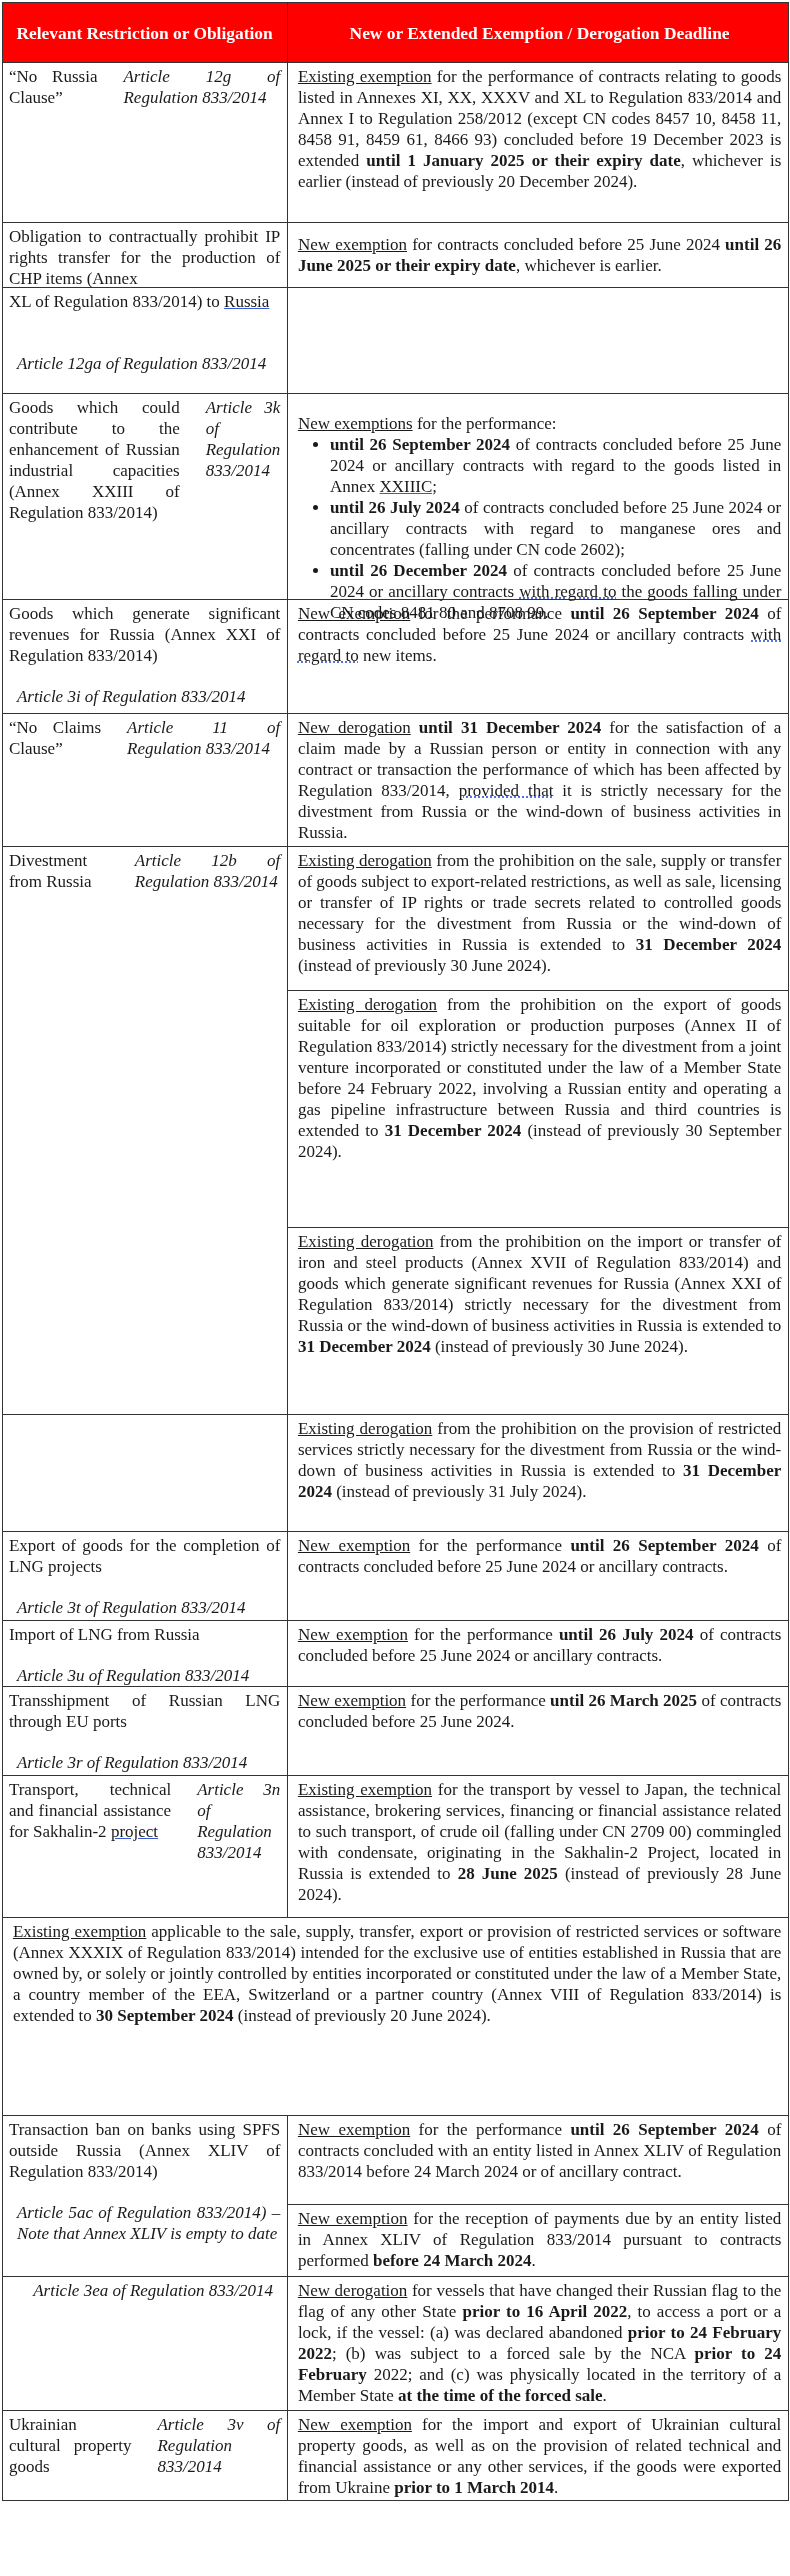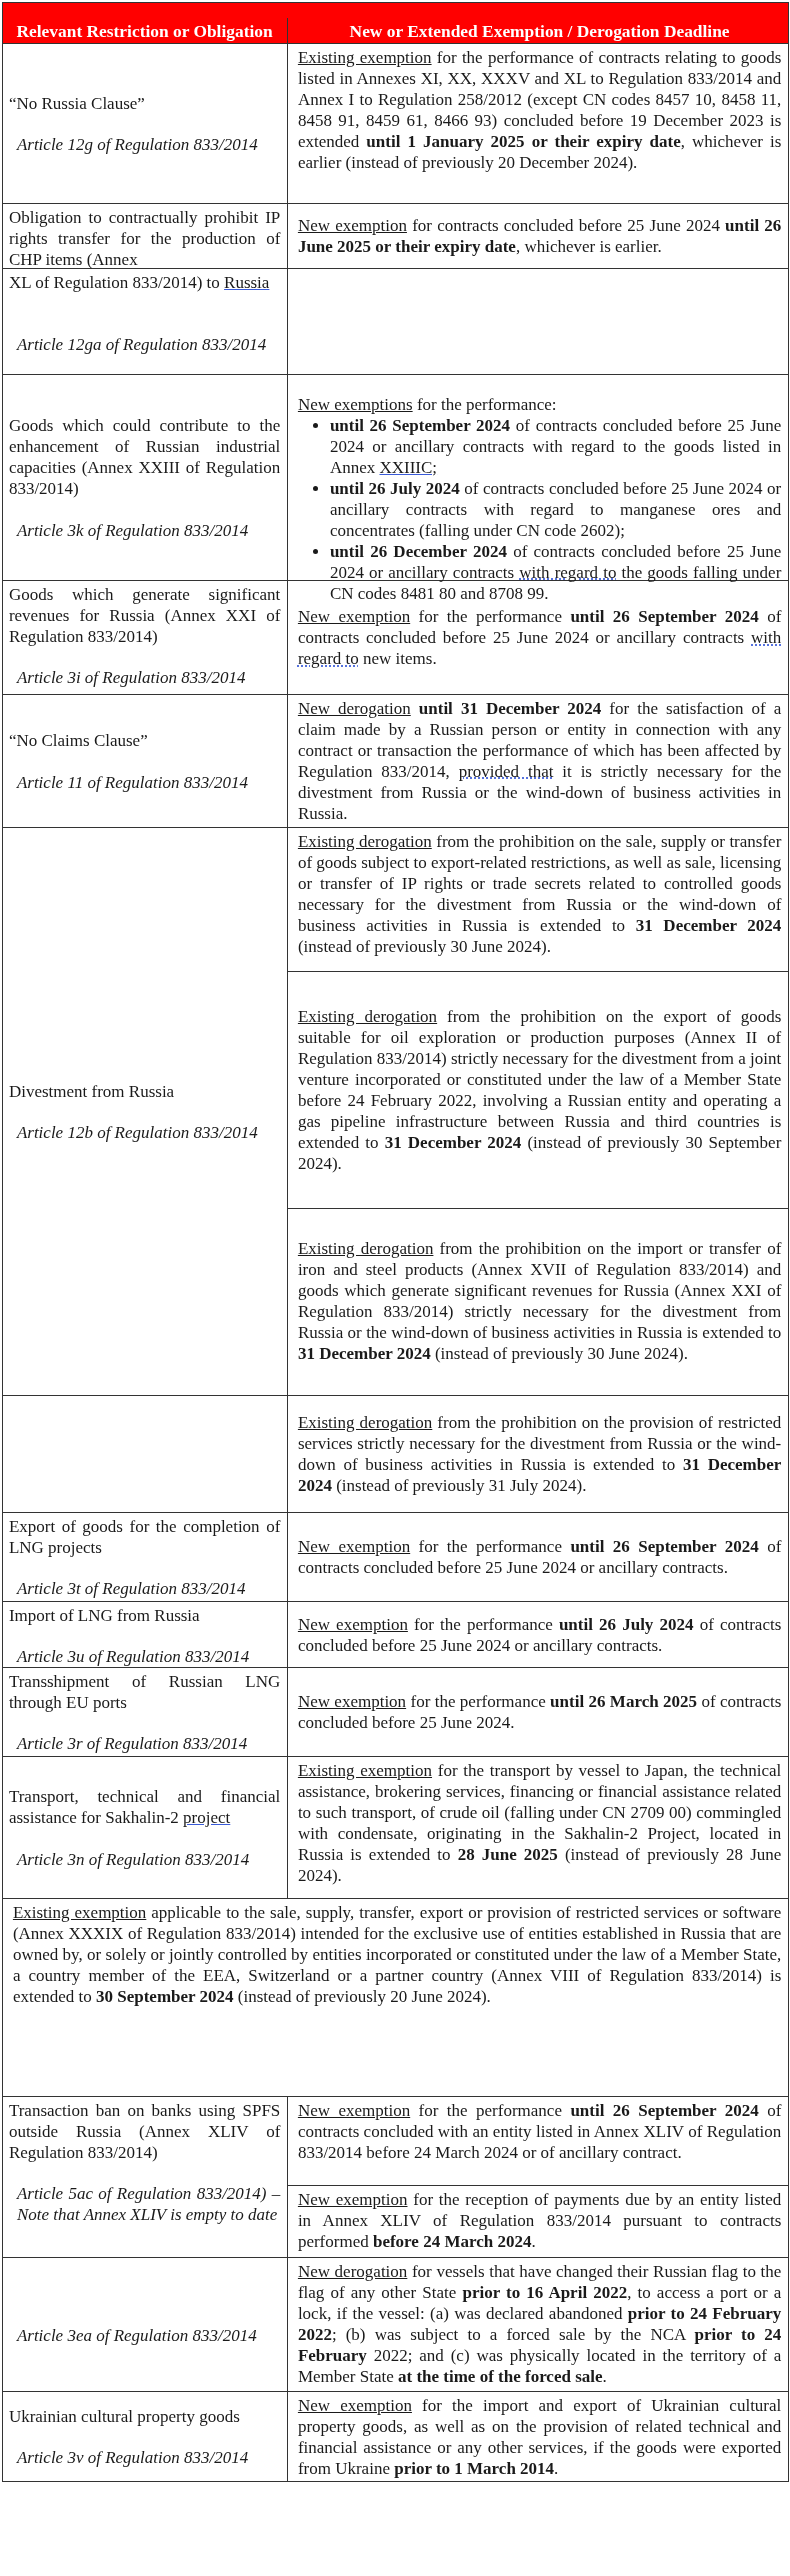--- a/index.html
+++ b/index.html
@@ -4,40 +4,40 @@
 <style>
   html, body { margin: 0; padding: 0; background: #ffffff; }
   body { width: 790px; height: 2576px; position: relative; overflow: hidden;
          font-family: "Liberation Serif", "DejaVu Serif", serif; color: #1a1a1a; }
   .tbl { position: absolute; left: 1.6px; top: 1.6px; width: 787px; }
   .row { display: flex; border-left: 1.6px solid #333; border-right: 1.6px solid #333; border-bottom: 1.6px solid #333; box-sizing: border-box; }
   .row.header { background: #ff0000; border-top: 1.6px solid #333; }
   .c1 { width: 285px; box-sizing: border-box; border-right: 1.6px solid #333; padding: 3.2px 6.3px 1.6px 6.3px; font-size: 17px; line-height: 21px; text-align: justify; }
   .c2 { flex: 1; box-sizing: border-box; padding: 3.2px 6.3px 1.6px 10.3px; font-size: 17px; line-height: 21px; text-align: justify; }
   .header .c1, .header .c2 { color: #ffffff; font-weight: bold; text-align: center; display: flex; align-items: center; justify-content: center; font-size: 17.4px; line-height: 20px; }
-  .vcenter { display: flex; flex-direction: column; justify-content: center; }
+  .vcenter { display: flex; justify-content: center; gap: 9px; }
   .art { font-style: italic; margin-left: 8px; }
   .gap { height: 20.6px; }
   .u { text-decoration: underline; }
   .b { font-weight: bold; }
   .sq { text-decoration: underline; text-decoration-color: #3a5bd8; }
   .sqd { text-decoration: underline dotted; text-decoration-color: #3a5bd8; }
   .sub { border-bottom: 1.6px solid #333; }
   .sub:last-child { border-bottom: none; }
   .c2wrap { flex: 1; display: flex; flex-direction: column; }
   .c2wrap .c2 { flex: none; }
   ul.bul { margin: 0; padding-left: 32px; }
   ul.bul li { margin: 0; }
 </style>
 </head>
 <body>
 
 <div class="tbl">
 
-  <div class="row header" style="height:42px;align-items:flex-end;">
+  <div class="row header" style="height:61px;">
     <div class="c1">Relevant Restriction or Obligation</div>
     <div class="c2">New or Extended Exemption / Derogation Deadline</div>
   </div>
 
   <div class="row" style="height:160px;">
     <div class="c1 vcenter">
       <div>“No Russia Clause”</div>
       <div class="gap"></div>
       <div class="art">Article 12g of Regulation 833/2014</div>
     </div>

